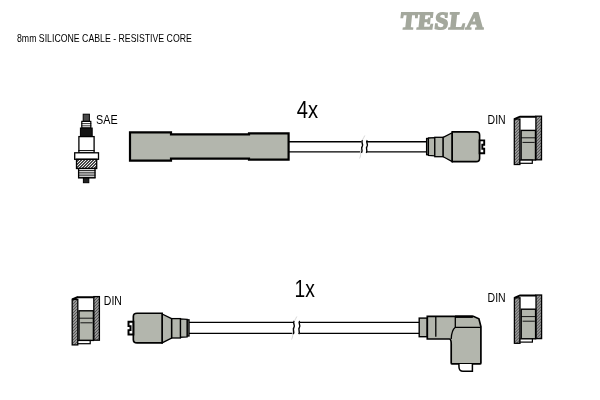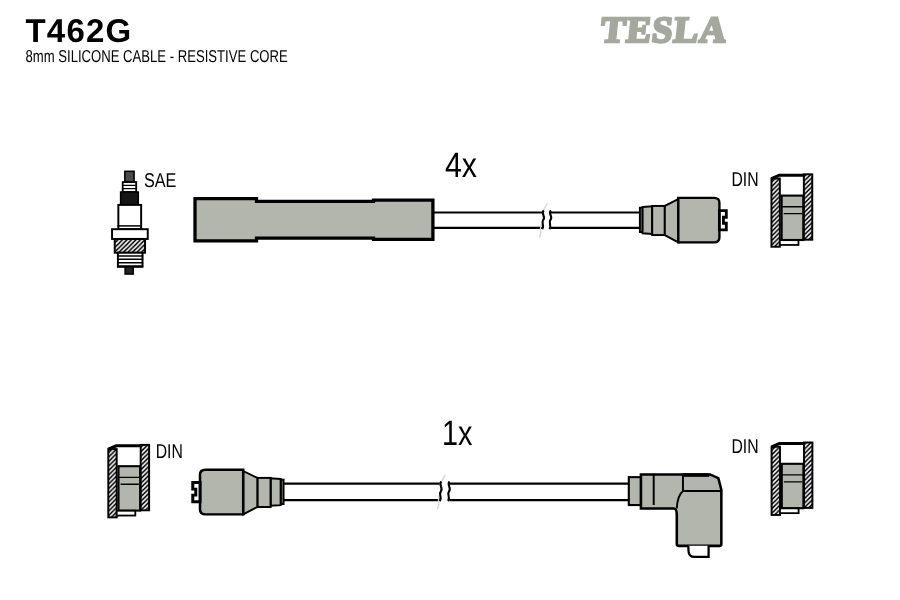--- a/index.html
+++ b/index.html
@@ -2,21 +2,20 @@
 <html><head>
 <meta charset="utf-8">
 <style>
 html,body{margin:0;padding:0;background:#fff}
 #page{position:relative;width:600px;height:400px;background:#fff;overflow:hidden;font-family:"Liberation Sans",sans-serif}
 .abs{position:absolute}
 </style>
 </head>
 <body>
 <div id="page">
-  <div class="abs" style="left:17px;top:8px;font-size:22px;font-weight:bold;letter-spacing:0.8px;line-height:1.2">T462G</div>
   <div class="abs" style="left:17px;top:31.5px;font-size:11.5px;line-height:1.1;transform:scaleX(0.76);transform-origin:left top;white-space:nowrap">8mm SILICONE CABLE - RESISTIVE CORE</div>
   <div class="abs" style="left:399px;top:6px;font-family:'Liberation Serif',serif;font-weight:bold;font-size:24.5px;color:#a4a89d;letter-spacing:0.8px;-webkit-text-stroke:1.7px #a4a89d;line-height:1.2;transform:skewX(-6deg);transform-origin:left bottom">TESLA</div>
   <svg class="abs" style="left:0;top:0" width="600" height="400" viewBox="0 0 600 400">
     <defs>
       <pattern id="h" width="3" height="3" patternUnits="userSpaceOnUse">
         <path d="M-0.75,2.25 L2.25,-0.75 M0.75,3.75 L3.75,0.75" stroke="#000" stroke-width="1.05" fill="none"></path>
       </pattern>
       <g id="term">
         <rect x="0.8" y="4.2" width="5.6" height="45.5" fill="url(#h)" stroke="#000" stroke-width="1.3"></rect>
         <rect x="22.4" y="1.4" width="5.6" height="43.6" fill="url(#h)" stroke="#000" stroke-width="1.3"></rect>

